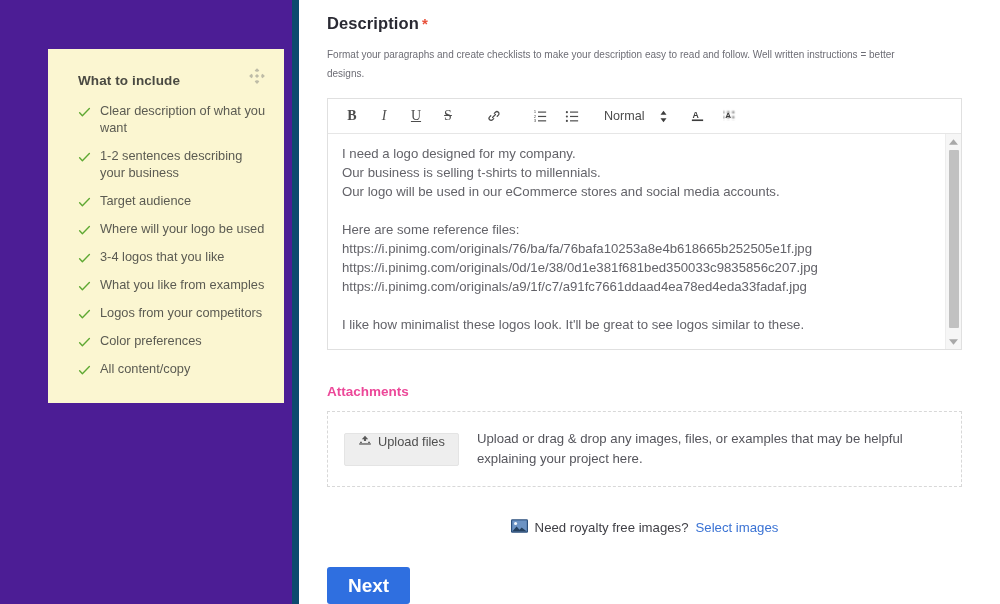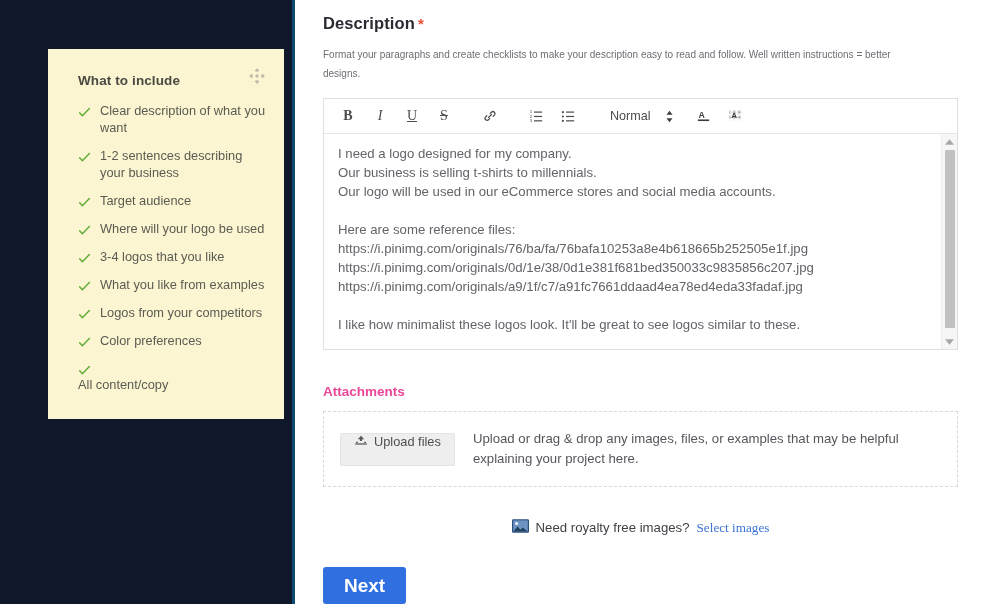--- a/index.html
+++ b/index.html
@@ -19,22 +19,22 @@
   .page {
     position: absolute;
     inset: 0;
     display: flex;
   }
 
   
   .left-col {
     width: 292px;
     flex: 0 0 292px;
-    background: #0f172a;
-    border-right: 3px solid #0c4a6e;
+    background: #4c1d95;
+    border-right: 7px solid #0c4a6e;
     position: relative;
   }
 
   .tips-card {
     position: absolute;
     left: 48px;
     top: 49px;
     width: 236px;
     background: #fbf6d1;
     box-sizing: border-box;
@@ -68,21 +68,21 @@
     list-style: none;
     margin: 14px 0 0 0;
     padding: 0;
   }
   .tips-list li {
     display: flex;
     align-items: flex-start;
     margin-bottom: 11px;
     padding-left: 14px;
   }
-  .tips-list li:last-child { margin-bottom: 8px; flex-direction: column; }
+  .tips-list li:last-child { margin-bottom: 8px; }
 
   .check {
     flex: 0 0 auto;
     width: 13px;
     height: 13px;
     margin-right: 9px;
     margin-top: 3px;
   }
 
   .tip-text {
@@ -161,21 +161,21 @@
   .tb-btn.b  { font-weight: bold; font-family: "Liberation Serif", serif; font-size: 14px;}
   .tb-btn.i  { font-style: italic; font-family: "Liberation Serif", serif; font-size: 14px;}
   .tb-btn.u  { text-decoration: underline; font-family: "Liberation Serif", serif; font-size: 14px;}
   .tb-btn.s  { text-decoration: line-through; font-family: "Liberation Serif", serif; font-size: 14px;}
 
   .tb-gap { width: 14px; }
 
   .tb-select {
     display: flex;
     align-items: flex-end;
-    margin-left: 26px;
+    margin-left: 16px;
     cursor: pointer;
   }
   .tb-select-label {
     font-size: 12.6px;
     color: #4c4c4c;
   }
   .tb-select-arrows {
     margin-left: 14px;
     display: flex;
     flex-direction: column;
@@ -284,21 +284,20 @@
     justify-content: center;
     gap: 7px;
     width: 635px;
     font-size: 13.2px;
     color: #3f3f45;
   }
   .royalty-link {
     color: #3b73d4;
     cursor: pointer;
     text-decoration: none;
-    font-family: Liberation Serif, serif;
   }
 
   
   .next-btn {
     margin-top: 31px;
     width: 83px;
     height: 37px;
     background: #2f6fe0;
     border: none;
     border-radius: 3px;

